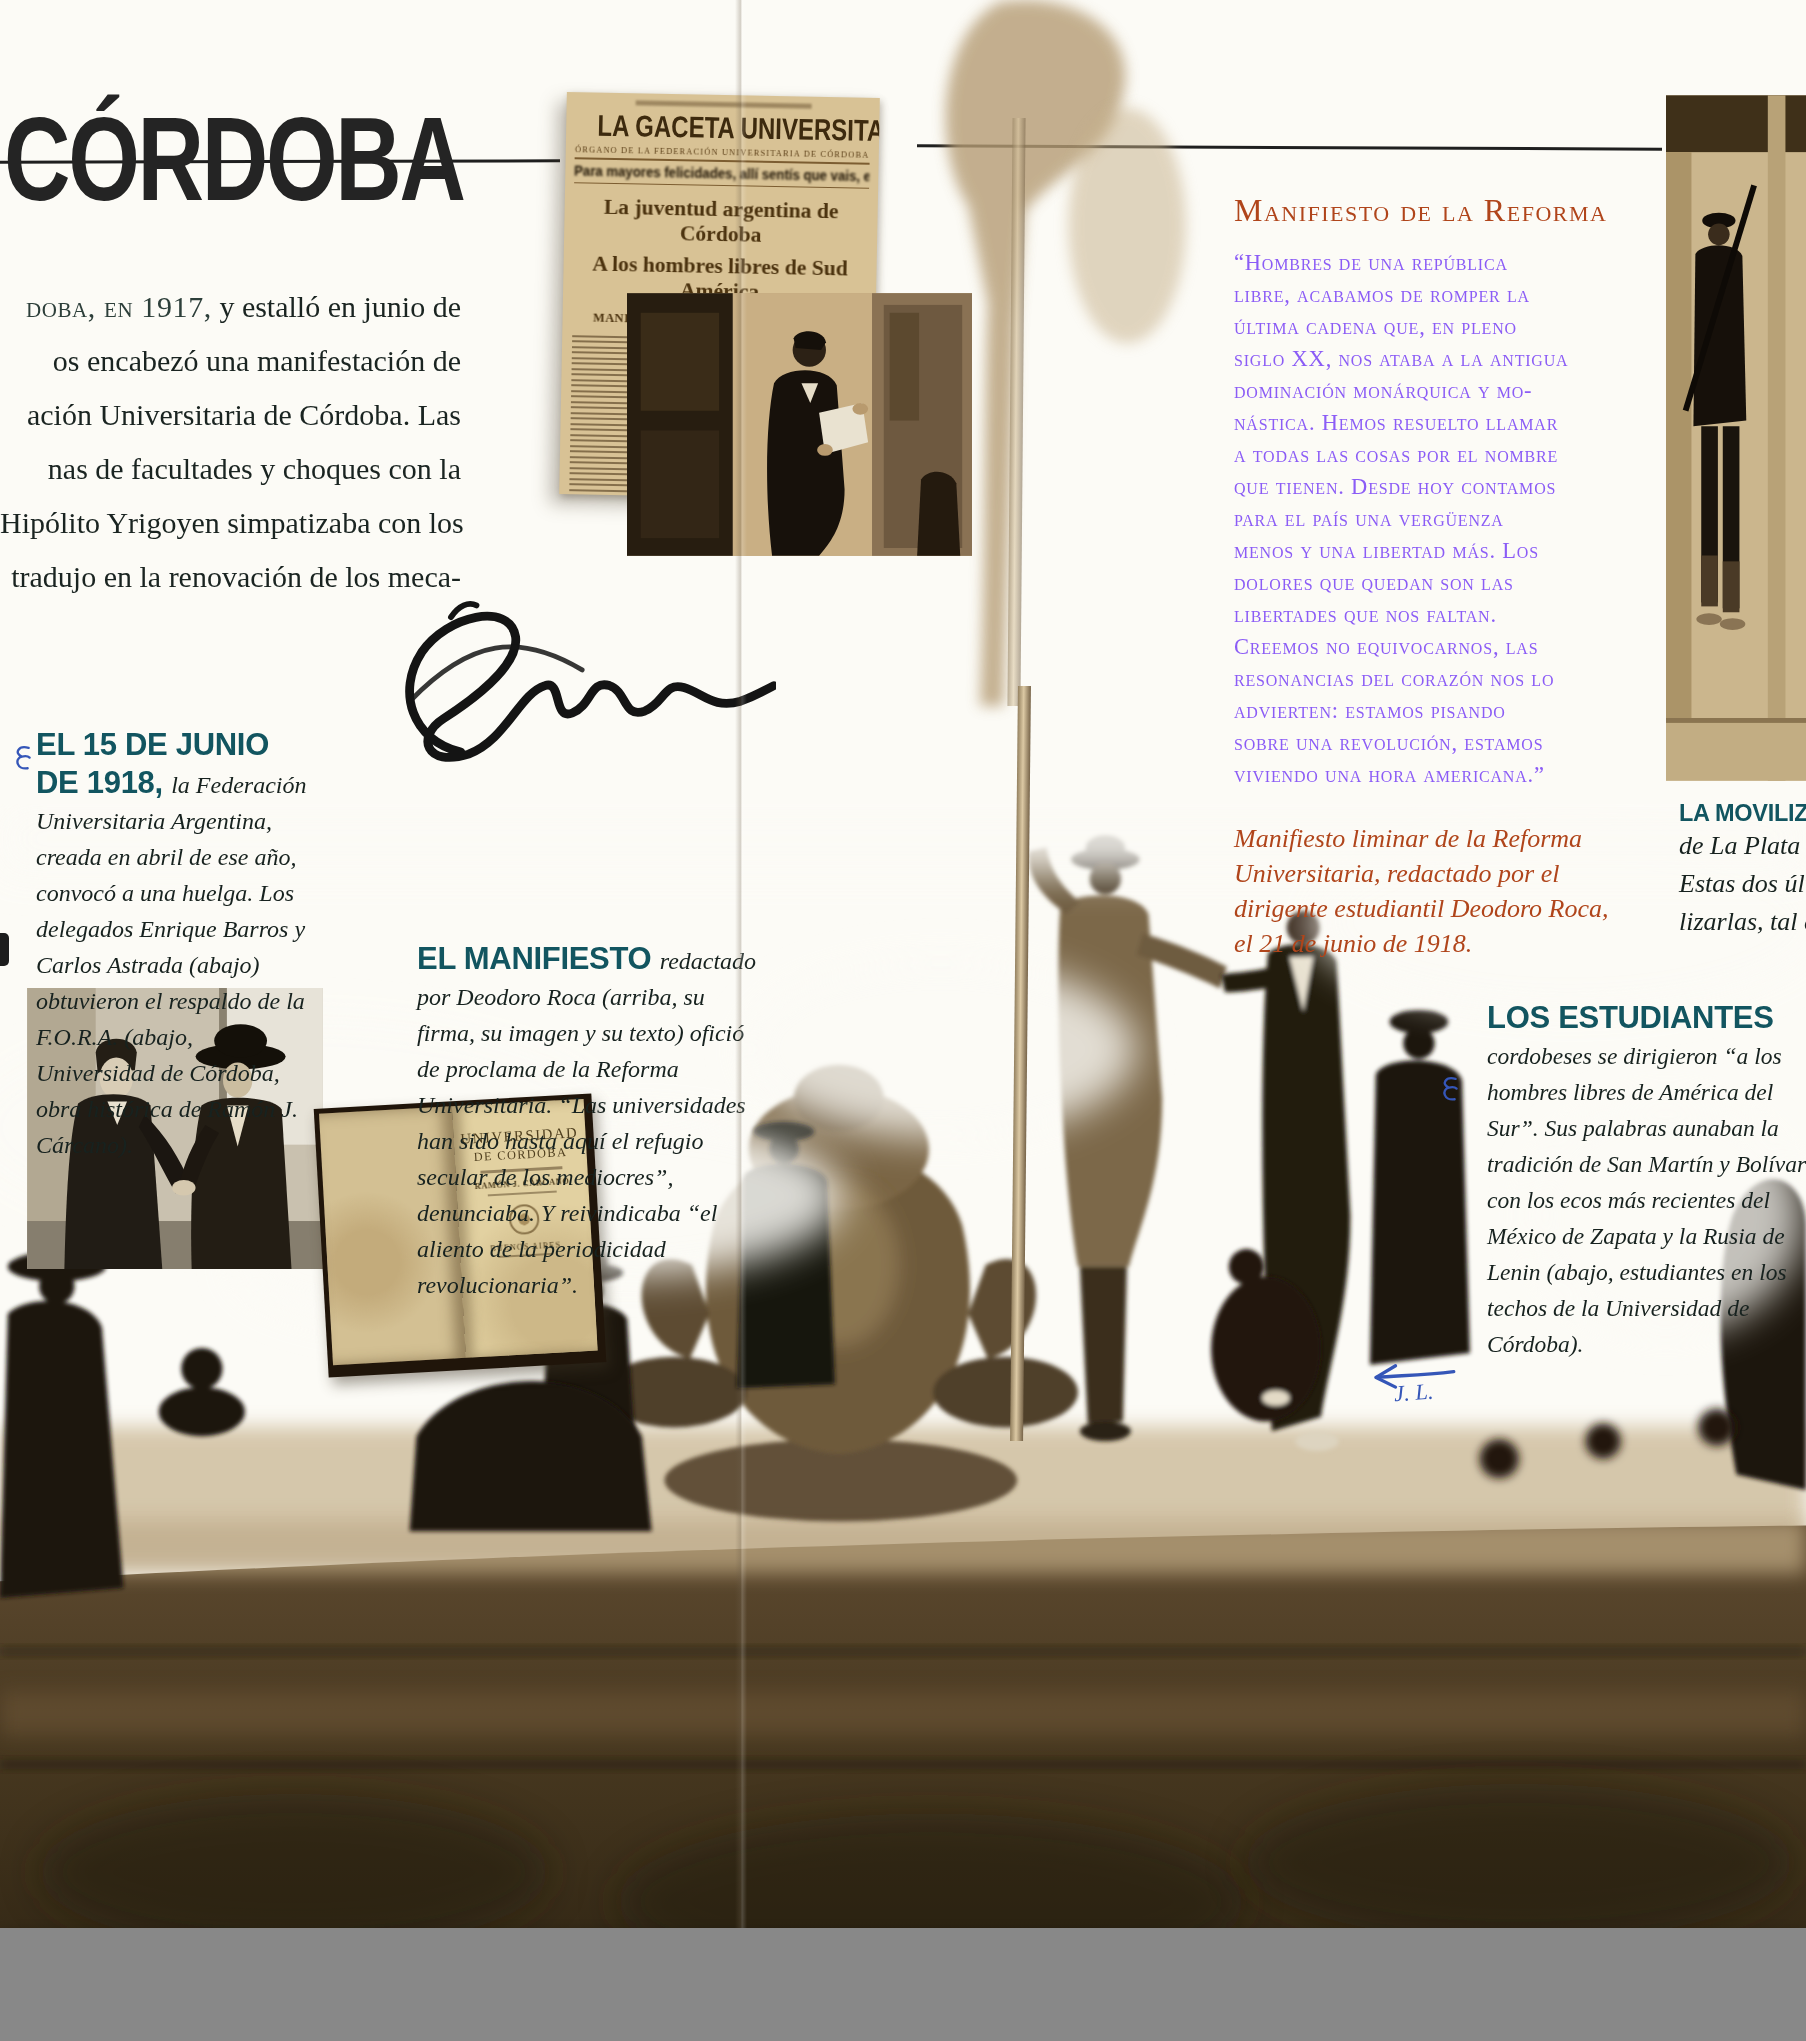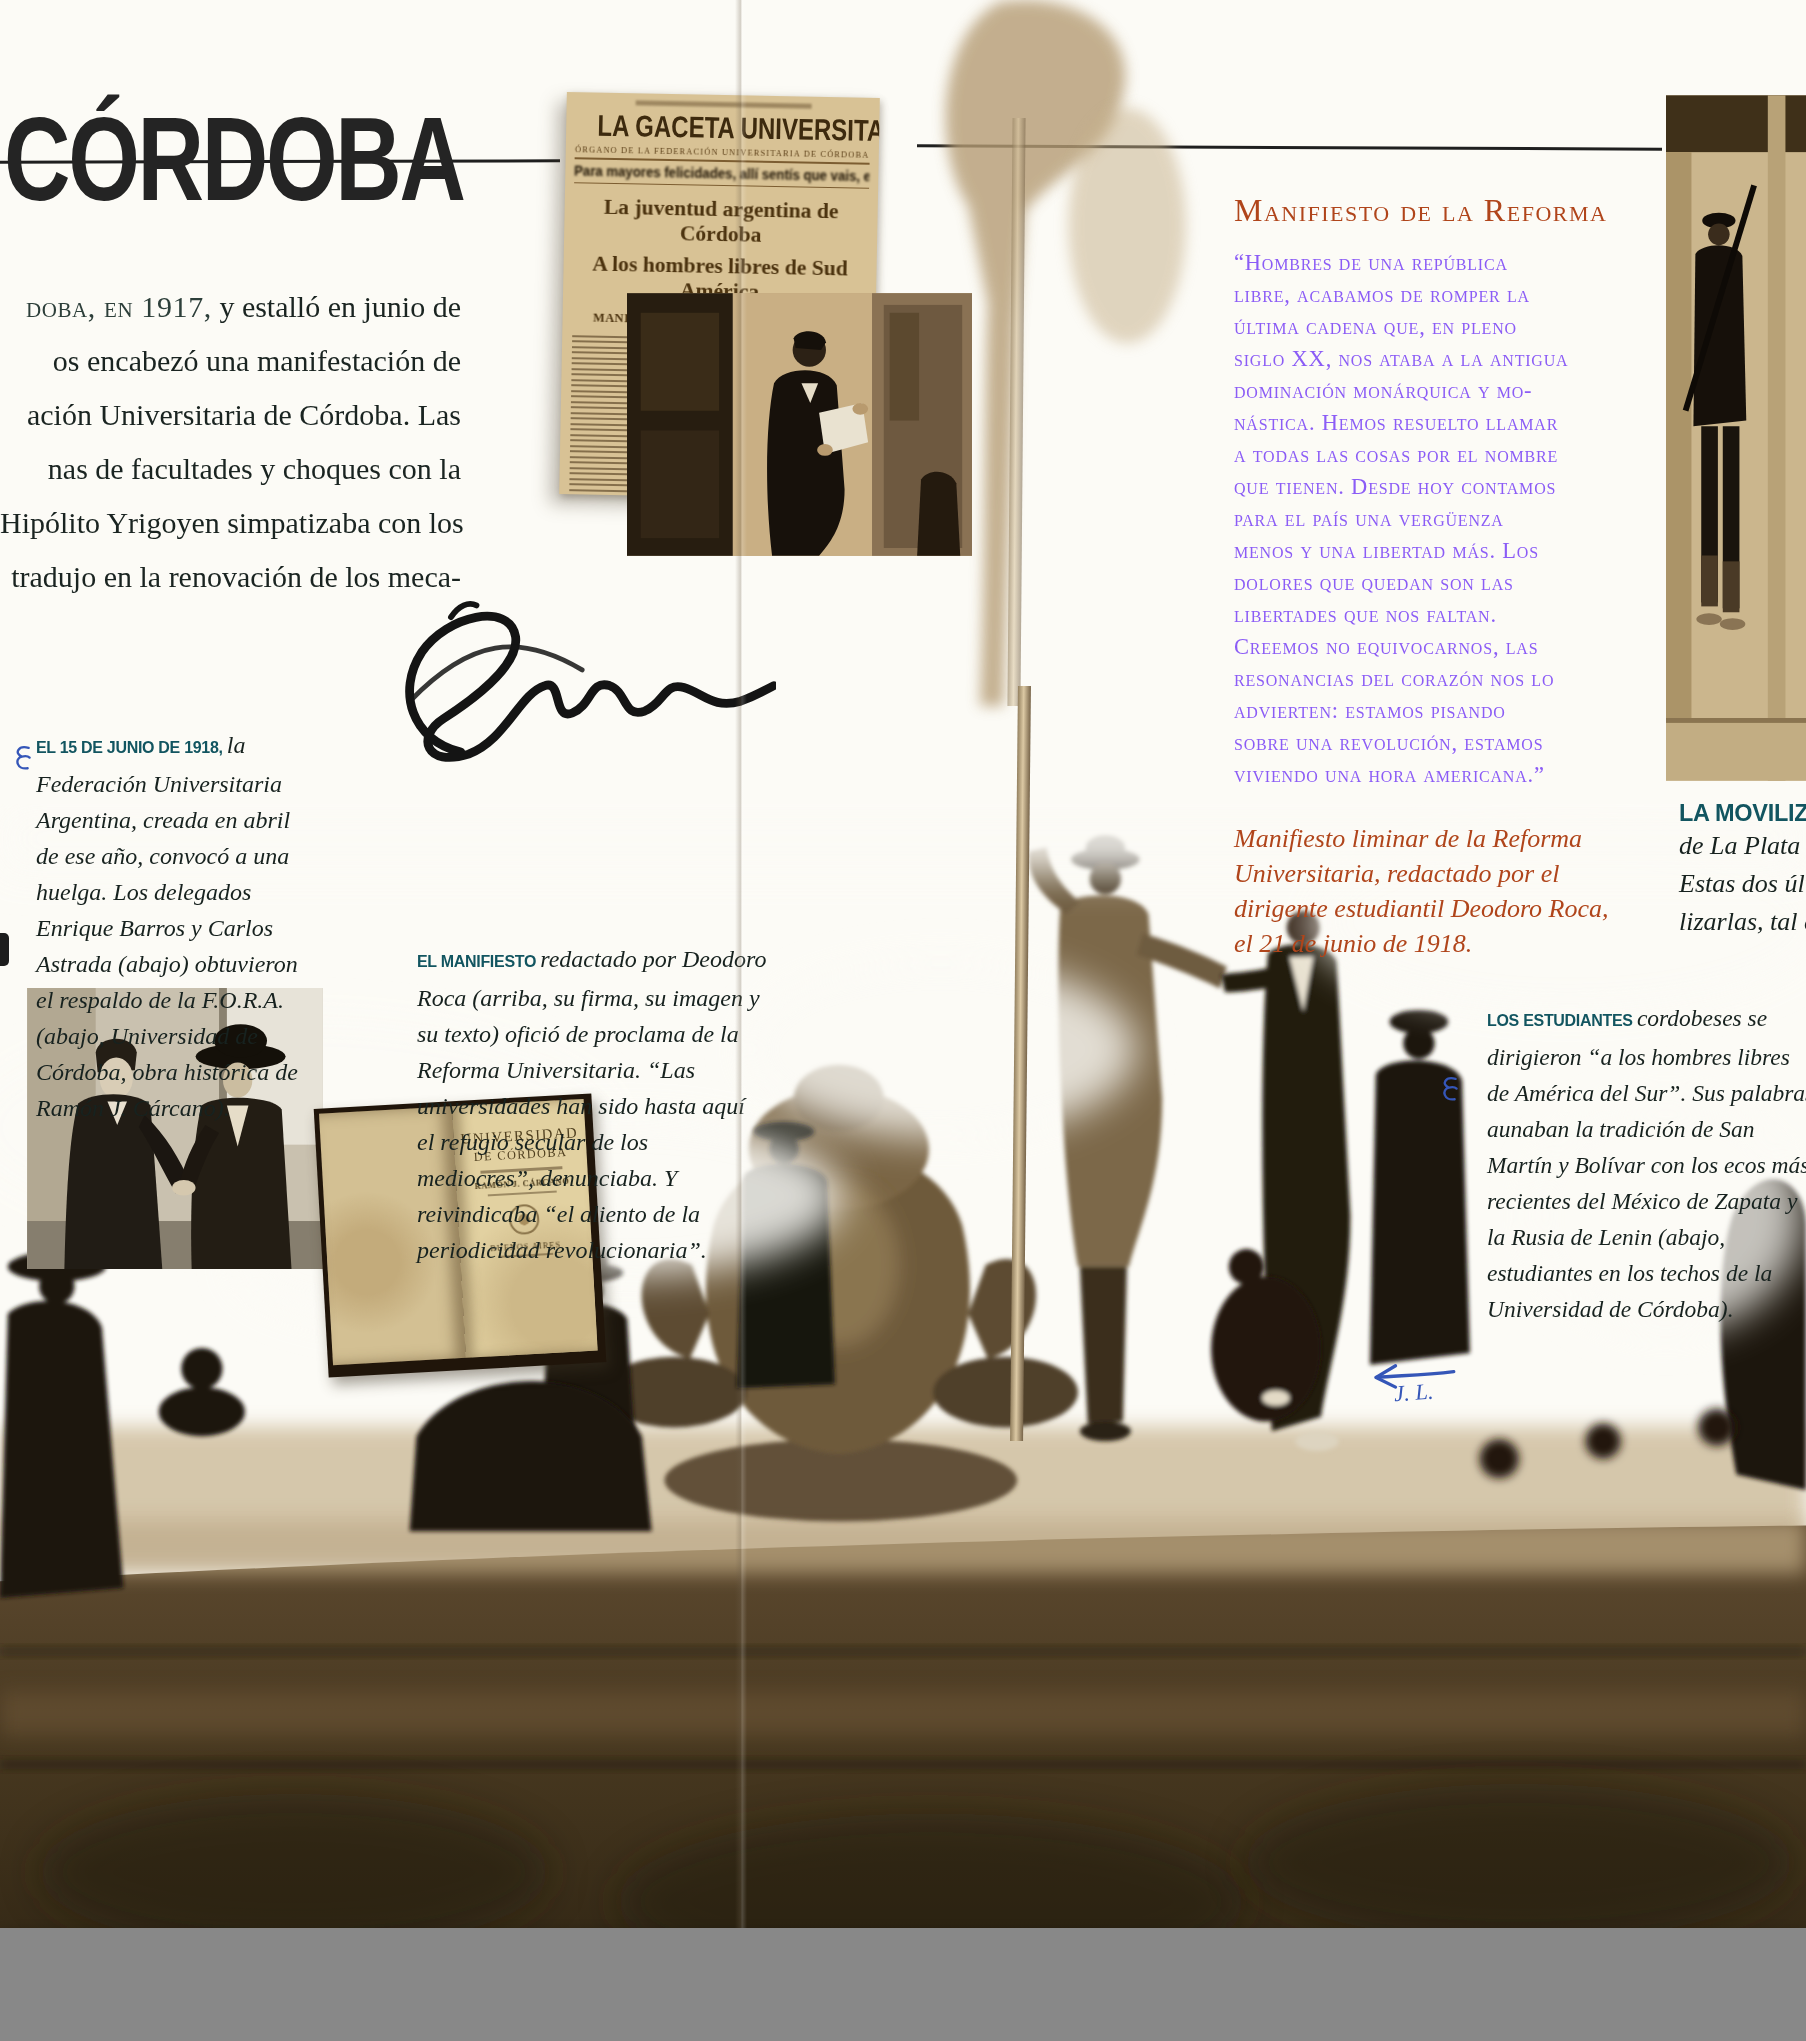--- a/index.html
+++ b/index.html
@@ -11,21 +11,21 @@
   
   .big-title{left:3.9px;top:100px;font-family:"Liberation Sans",sans-serif;font-weight:bold;
      font-size:118px;line-height:1;letter-spacing:-2.9px;color:#242424;transform:scaleX(.78);
      transform-origin:left top;z-index:5;}
   
   .intro{left:0;top:280px;width:461px;font-size:30px;line-height:54px;white-space:nowrap;z-index:5;text-align:right;}
   .intro .lead{font-variant:small-caps;letter-spacing:0.6px;color:#2d3f3a;}
   
   .cap{font-style:italic;font-size:24px;line-height:36px;color:#17221f;z-index:6;}
   .cap-head{font-style:normal;font-family:"Liberation Sans",sans-serif;font-weight:bold;
-     font-size:16px;letter-spacing:-0.3px;color:#125560;}
+     font-size:31px;letter-spacing:-0.3px;color:#125560;}
   
   .man-head{left:1234px;top:192px;font-variant:small-caps;font-size:32px;letter-spacing:1.5px;
      color:#b0451b;z-index:6;}
   .man-quote{left:1234px;top:247px;font-variant:small-caps;font-size:22.5px;line-height:32px;
      letter-spacing:0.8px;color:#8b5cf6;white-space:nowrap;z-index:6;}
   .man-cap{left:1234px;top:821px;font-style:italic;font-size:26px;line-height:35px;
      color:#b0451b;white-space:pre-line;z-index:6;}
   
   .movil{left:1679px;top:800px;white-space:nowrap;z-index:6;}
   .movil .it{font-style:italic;font-size:26px;line-height:38px;color:#17221f;}

